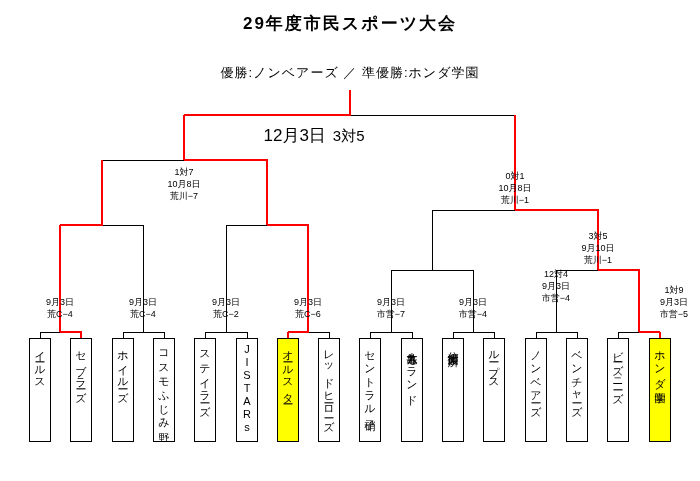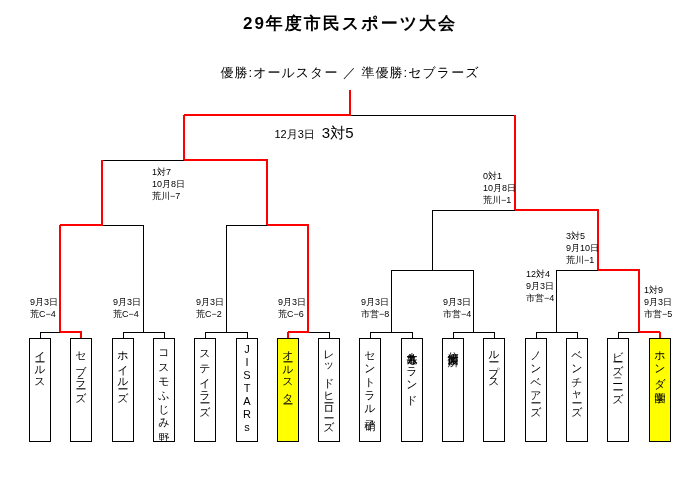--- a/index.html
+++ b/index.html
@@ -17,44 +17,44 @@
     font-size:13px;letter-spacing:1px;
   }
   
   .v,.h,.rv,.rh{position:absolute;}
   .v{width:1px;background:#000;}
   .h{height:1px;background:#000;}
   .rv{width:2px;background:var(--red,#ff0000);margin-left:-1px;}
   .rh{height:2px;background:var(--red,#ff0000);margin-top:-1px;}
   
   .lbl{
-    position:absolute;width:60px;
+    position:absolute;width:60px;text-align:center;
     font-size:9px;line-height:12px;white-space:nowrap;
   }
   .lblw{width:64px;}
   .final-lbl{
     position:absolute;top:124px;left:244px;width:140px;text-align:center;white-space:nowrap;
   }
-  .final-date{font-size:11px;}
+  .final-date{font-size:17px;}
   .final-score{font-size:15px;margin-left:7px;}
   
   .team{
     position:absolute;top:338px;width:22px;height:104px;box-sizing:border-box;
     border:1px solid #000;background:#fff;
     writing-mode:vertical-rl;font-size:11px;line-height:20px;letter-spacing:1px;
     padding-top:4px;overflow:hidden;
   }
   .team.hl{background:var(--hl,#ffff00);}
   .team.up{text-orientation:upright;}
 </style>
 </head>
 <body>
 
 <div class="title">29年度市民スポーツ大会</div>
-<div class="subtitle">優勝:オールスター ／ 準優勝:セブラーズ</div>
+<div class="subtitle">優勝:ノンベアーズ ／ 準優勝:ホンダ学園</div>
 
 <div>
 
   <div class="v" style="left:40px;top:332px;height:6px"></div>
   <div class="v" style="left:81px;top:332px;height:6px"></div>
   <div class="v" style="left:123px;top:332px;height:6px"></div>
   <div class="v" style="left:164px;top:332px;height:6px"></div>
   <div class="v" style="left:205px;top:332px;height:6px"></div>
   <div class="v" style="left:247px;top:332px;height:6px"></div>
   <div class="v" style="left:288px;top:332px;height:6px"></div>
@@ -166,21 +166,21 @@
 <div class="lbl" style="left:196px;top:296px">
   <div>9月3日</div>
   <div>荒C−2</div>
 </div>
 <div class="lbl" style="left:278px;top:296px">
   <div>9月3日</div>
   <div>荒C−6</div>
 </div>
 <div class="lbl" style="left:361px;top:296px">
   <div>9月3日</div>
-  <div>市営−8</div>
+  <div>市営−7</div>
 </div>
 <div class="lbl" style="left:443px;top:296px">
   <div>9月3日</div>
   <div>市営−4</div>
 </div>
 <div class="lbl" style="left:526px;top:268px">
   <div>12対4</div>
   <div>9月3日</div>
   <div>市営−4</div>
 </div>

